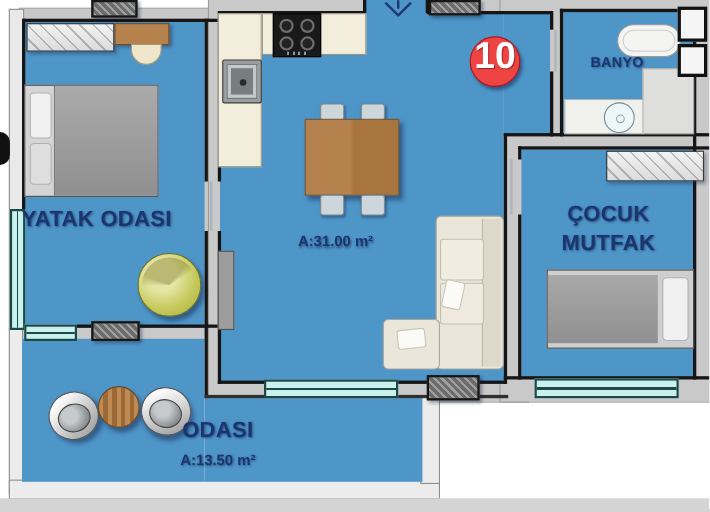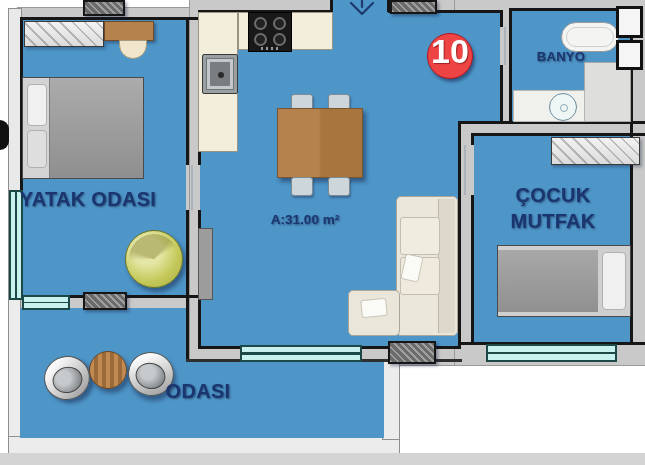--- a/index.html
+++ b/index.html
@@ -192,15 +192,16 @@
     <div class="ar">A:31.00 m²</div>
   </div>
   <div class="lbl" style="left:505px;top:49px;width:112px;">
     <div class="nm" style="font-size:13px;">BANYO</div>
   </div>
   <div class="lbl" style="left:478px;top:182px;width:150px;">
     <div class="nm">ÇOCUK MUTFAK</div>
   </div>
   <div class="lbl" style="left:128px;top:374px;width:140px;line-height:1.7;">
     <div class="nm">ODASI</div>
+    <div class="ar">A:13.50 m²</div>
   </div>
 
 </div>
 
 </body></html>

